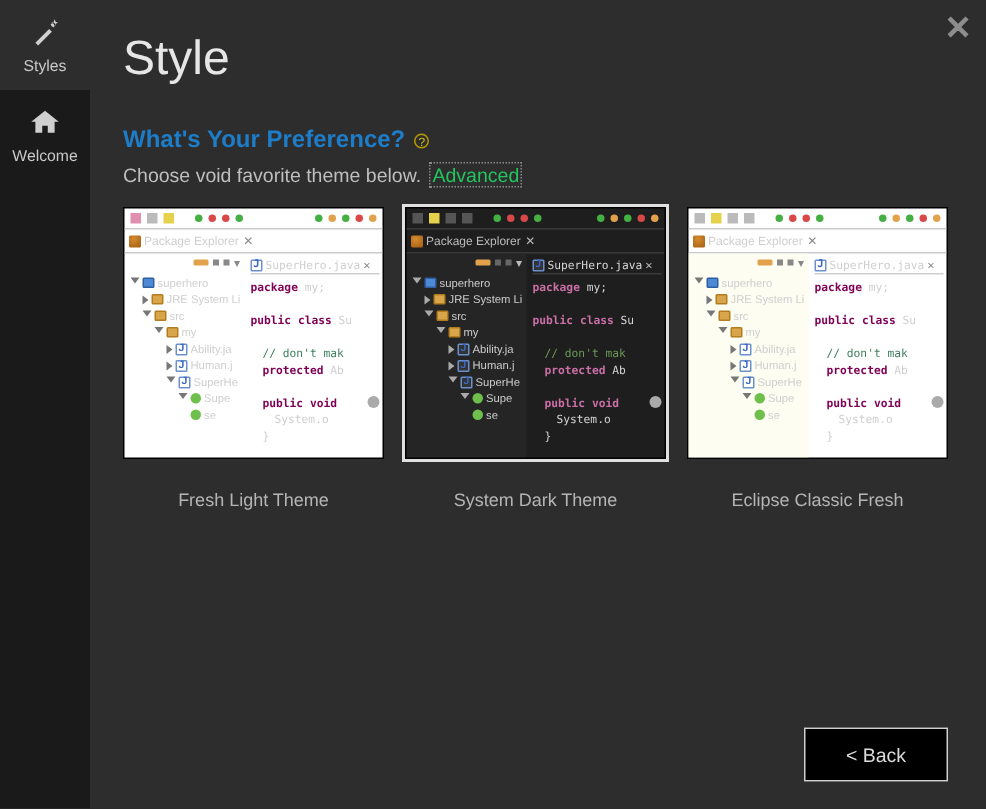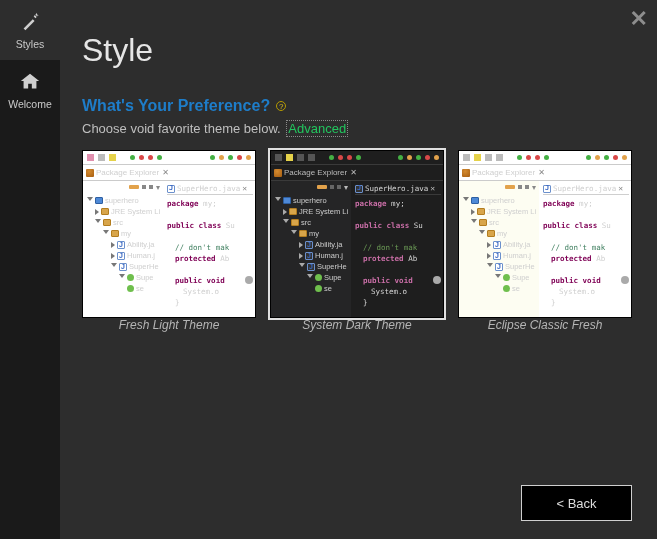--- a/index.html
+++ b/index.html
@@ -12,33 +12,33 @@
   .side-tab.active { background: #2d2d2d; }
   .side-tab .ic { width: 24px; height: 24px; margin-bottom: 4px; display: flex; align-items:center; justify-content:center; }
 
   
   .home-ic svg, .styles-ic svg { width: 22px; height: 22px; fill: #cfcfcf; }
   .styles-ic svg { fill: #cfcfcf; }
 
   
   .main { flex: 1; position: relative; padding: 20px 26px 18px 22px; color: #cfcfcf; }
   .close { position: absolute; top: 6px; right: 10px; color: #8d8d8d; font-size: 22px; font-weight: bold; cursor: pointer; }
-  .title { font-size: 32px; font-weight: 300; color: #e6e6e6; margin-bottom: 28px; margin-top:12px; }
+  .title { font-size: 32px; font-weight: 300; color: #e6e6e6; margin-bottom: 28px; margin-top:0; }
   .pref-row { display: flex; align-items: center; gap: 6px; margin-bottom: 6px; }
   .pref-q { color: #1e7dc9; font-size: 16px; font-weight: 600; }
   .help-ic { width: 10px; height: 10px; border-radius: 50%; border: 1px solid #b59a00; color: #dfc020; font-size: 8px; display:flex; align-items:center; justify-content:center; }
   .desc-row { font-size: 13px; color: #bfbfbf; margin-bottom: 14px; }
   .adv { color: #22c55e; cursor: pointer; border: 1px dotted #8a8a8a; padding: 0 1px; margin-left: 2px; }
 
   
   .cards { display: flex; gap: 14px; margin-bottom: 20px; }
   .card { display:flex; flex-direction:column; align-items:center; }
   .thumb { width: 174px; height: 168px; border: 1px solid #000; background: #fff; position: relative; overflow: hidden; font-size: 8px; cursor: pointer; }
   .thumb.selected { outline: 2px solid #e0e0e0; }
-  .cap { font-size: 12px; color: #b5b5b5; margin-top: 0; font-style: italic; }
+  .cap { font-size: 12px; color: #b5b5b5; margin-top: 20px; }
 
   
   .tb-top { height: 14px; border-bottom: 1px solid #cbcbcb; display:flex; align-items:center; gap:4px; padding: 0 4px; }
   .tb-top .dot { width:5px; height:5px; border-radius:50%; }
   .tb-top .sq { width:7px; height:7px; }
   .tb-tab { height: 16px; border-bottom: 1px solid #cbcbcb; display:flex; align-items:center; padding: 0 3px; gap:3px; }
   .tb-tablbl { display:flex; align-items:center; gap:2px; }
   .mini-ic { width:8px; height:8px; display:inline-block; }
   .pkg-ic { background: radial-gradient(circle at 40% 30%, #d48b30, #a65d10); border-radius:1px; }
   .tb-x { color:#888; font-size:8px; }
@@ -77,21 +77,21 @@
   .thumb.classic .tb-left { background:#fdfdf2; }
 
   
   .dot.gn { background:#44b044; } .dot.rd { background:#d94848; }
   .dot.og { background:#e2a24b; }
   .sq.gry { background:#bbb; } .sq.yl { background:#e5d24a; } .sq.dk { background:#555; }
   .sq.pnk { background:#e08fae; }
 
   
   .btns { position: absolute; bottom: 18px; right: 26px; display:flex; gap:12px; }
-  .btn { width: 111px; height: 36px; border: 1px solid #cfcfcf; background: #000; color: #dcdcdc; font-size: 13px; display:flex; align-items:center; justify-content:center; cursor:pointer; }
+  .btn { width: 96px; height: 36px; border: 1px solid #cfcfcf; background: #000; color: #dcdcdc; font-size: 13px; display:flex; align-items:center; justify-content:center; cursor:pointer; }
   .btn.disabled { color:#6a6a6a; border-color:#5a5a5a; }
 </style>
 </head>
 <body>
 
 <div class="sidebar">
   <div class="side-tab active">
     <div class="ic styles-ic">
       <svg viewBox="0 0 24 24">
           <path d="M5 19 l10-10 2 2 -10 10 z M16 6 l2 2 2-2 -2-2 z M19 2 l.7 1.8 1.8.7 -1.8.7 -.7 1.8 -.7-1.8 -1.8-.7 1.8-.7 z"></path>

